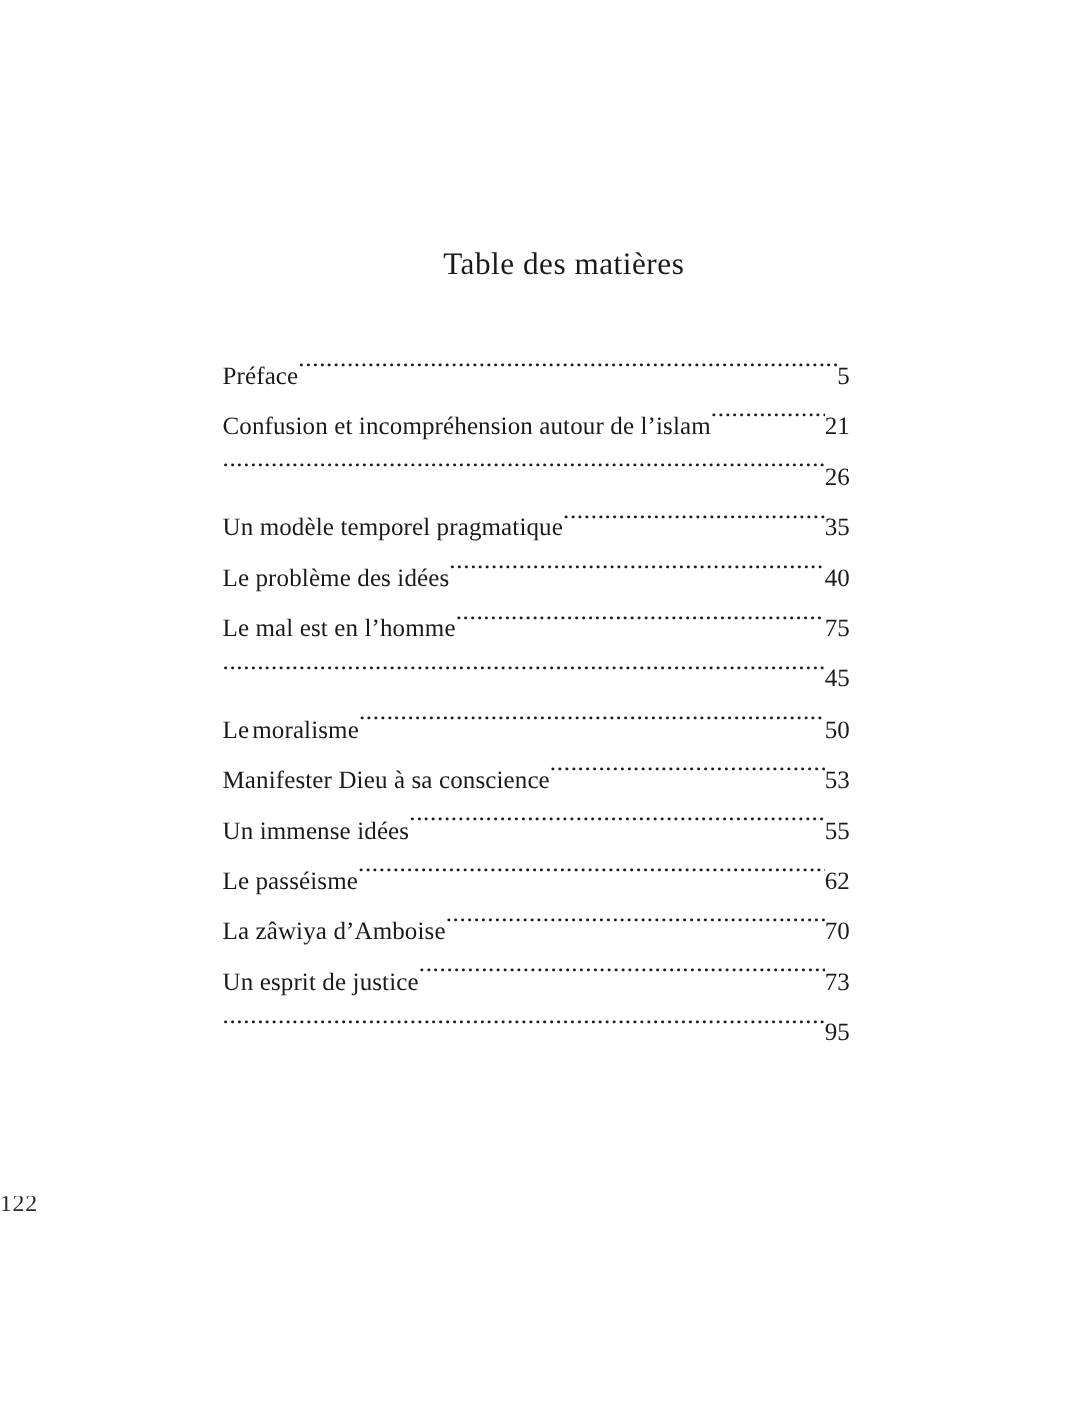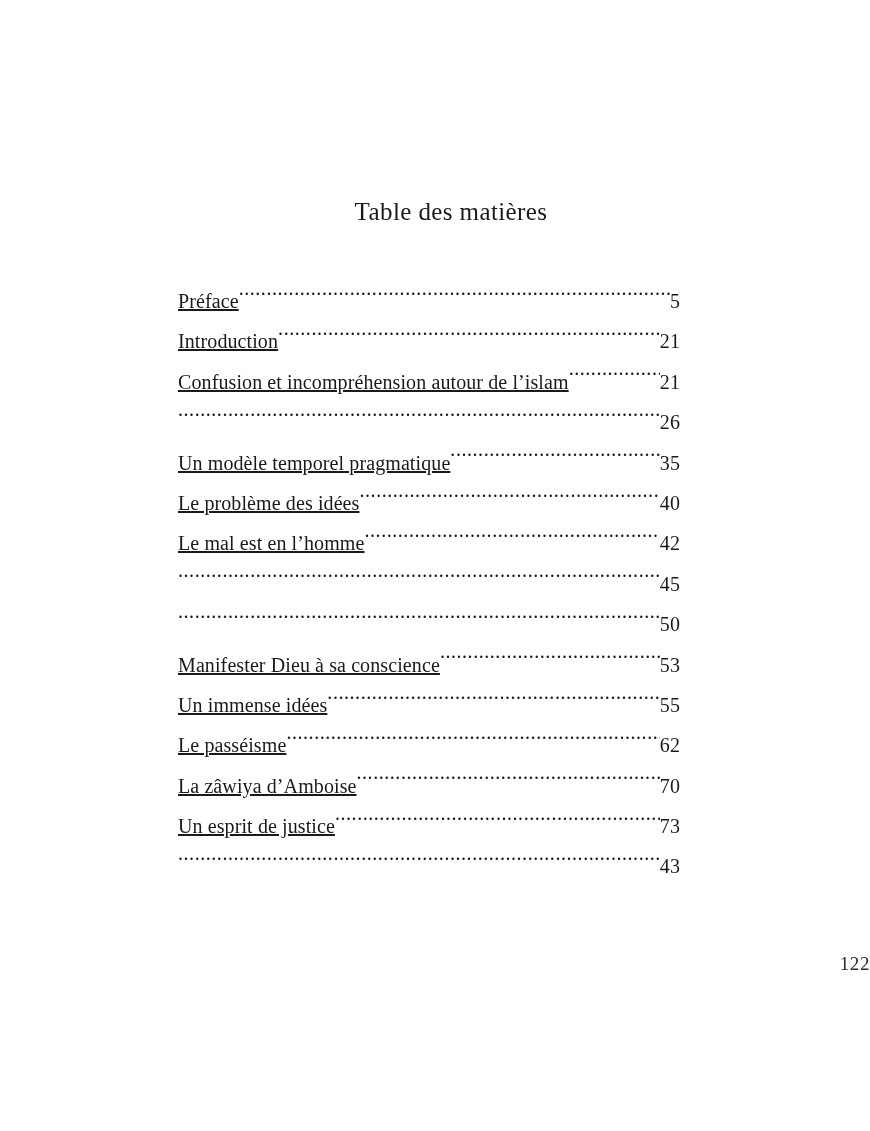--- a/index.html
+++ b/index.html
@@ -51,21 +51,20 @@
     height: 40.4px;
     font-size: 20px;
     line-height: 40.4px;
     white-space: nowrap;
     color: #1a1a1a;
   }
 
   .toc-entry-label {
     flex: 0 0 auto;
     letter-spacing: 0.1px;
-    text-decoration: underline;
   }
 
   
   .toc-leader {
     flex: 1 1 auto;
     overflow: hidden;
     min-width: 0;
     position: relative;
     height: 1em;
   }
@@ -100,44 +99,39 @@
     left: 0;
     width: 870px;
     height: 15px;
     overflow: hidden;
   }
   .folio {
     position: absolute;
     top: -4px;
     left: 0;
     width: 870px;
-    text-align: right;
+    text-align: left;
     font-size: 19px;
     line-height: 22px;
     color: #2b2b2b;
     letter-spacing: 0.6px;
   }
 </style>
 </head>
 <body>
 
 <div class="page">
 
   <h1 class="toc-title">Table des matières</h1>
 
   <div class="toc-list">
       <div class="toc-entry">
         <span class="toc-entry-label">Préface</span>
         <span class="toc-leader"></span>
         <span class="toc-page">5</span>
-      </div>
-      <div class="toc-entry">
-        <span class="toc-entry-label">Introduction</span>
-        <span class="toc-leader"></span>
-        <span class="toc-page">21</span>
       </div>
       <div class="toc-entry">
         <span class="toc-entry-label">Confusion et incompréhension autour de l’islam</span>
         <span class="toc-leader"></span>
         <span class="toc-page">21</span>
       </div>
       <div class="toc-entry">
         <span class="toc-leader"></span>
         <span class="toc-page">26</span>
       </div>
@@ -147,27 +141,28 @@
         <span class="toc-page">35</span>
       </div>
       <div class="toc-entry">
         <span class="toc-entry-label">Le problème des idées</span>
         <span class="toc-leader"></span>
         <span class="toc-page">40</span>
       </div>
       <div class="toc-entry">
         <span class="toc-entry-label">Le mal est en l’homme</span>
         <span class="toc-leader"></span>
-        <span class="toc-page">42</span>
+        <span class="toc-page">75</span>
       </div>
       <div class="toc-entry">
         <span class="toc-leader"></span>
         <span class="toc-page">45</span>
       </div>
       <div class="toc-entry">
+        <span class="toc-entry-label tight-space">Le moralisme</span>
         <span class="toc-leader"></span>
         <span class="toc-page">50</span>
       </div>
       <div class="toc-entry">
         <span class="toc-entry-label">Manifester Dieu à sa conscience</span>
         <span class="toc-leader"></span>
         <span class="toc-page">53</span>
       </div>
       <div class="toc-entry">
         <span class="toc-entry-label">Un immense idées</span>
@@ -184,21 +179,21 @@
         <span class="toc-leader"></span>
         <span class="toc-page">70</span>
       </div>
       <div class="toc-entry">
         <span class="toc-entry-label">Un esprit de justice</span>
         <span class="toc-leader"></span>
         <span class="toc-page">73</span>
       </div>
       <div class="toc-entry">
         <span class="toc-leader"></span>
-        <span class="toc-page">43</span>
+        <span class="toc-page">95</span>
       </div>
     </div>
 
   <div class="folio-clip">
     <div class="folio">122</div>
   </div>
 
 </div>
 
 </body></html>

